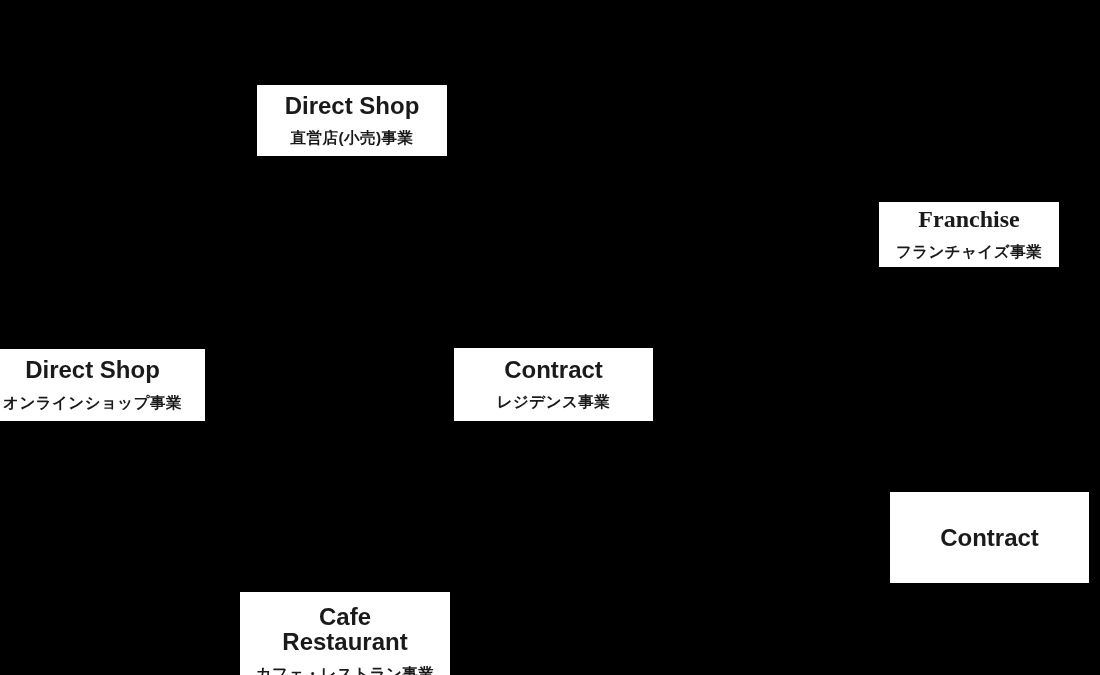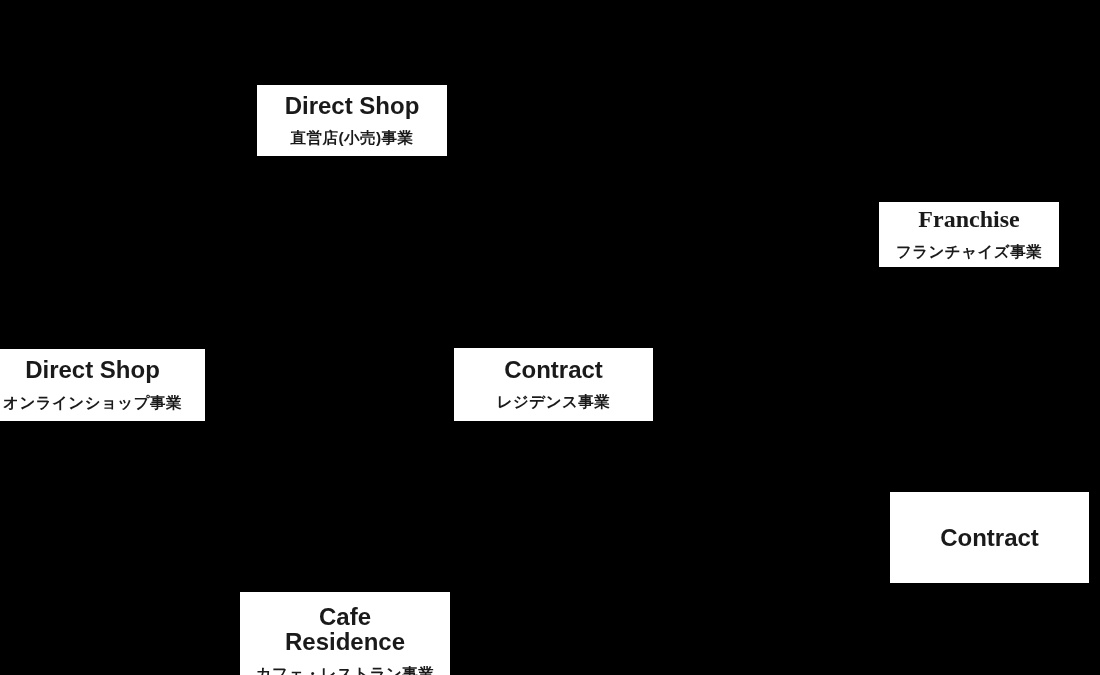--- a/index.html
+++ b/index.html
@@ -75,17 +75,17 @@
     <div class="tile-title">Contract</div>
     <div class="tile-subtitle">レジデンス事業</div>
   </div>
 
   <div class="tile pos-contract">
     <div class="tile-title">Contract</div>
   </div>
 
   <div class="tile pos-cafe-restaurant">
     <div class="tile-title">Cafe
-Residence</div>
+Restaurant</div>
     <div class="tile-subtitle">カフェ・レストラン事業</div>
   </div>
 
 </div>
 
 </body></html>

